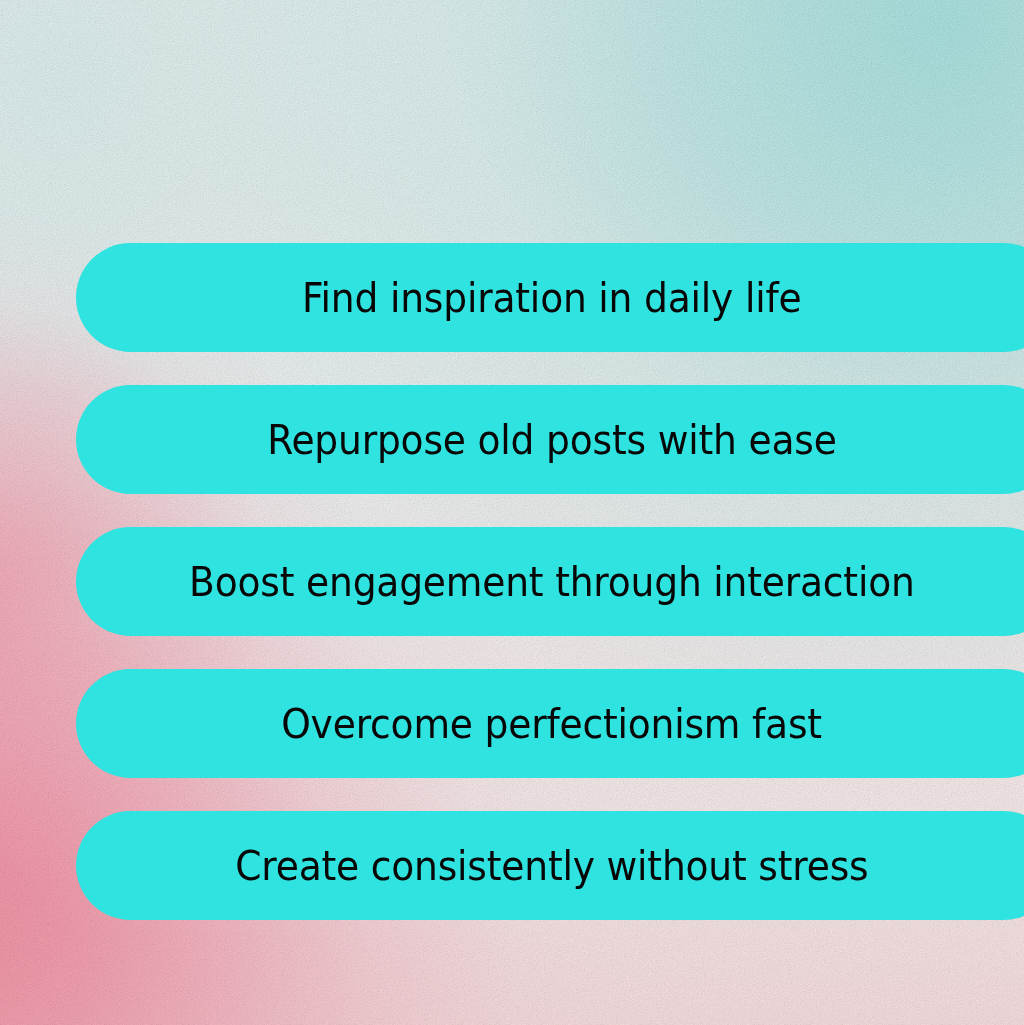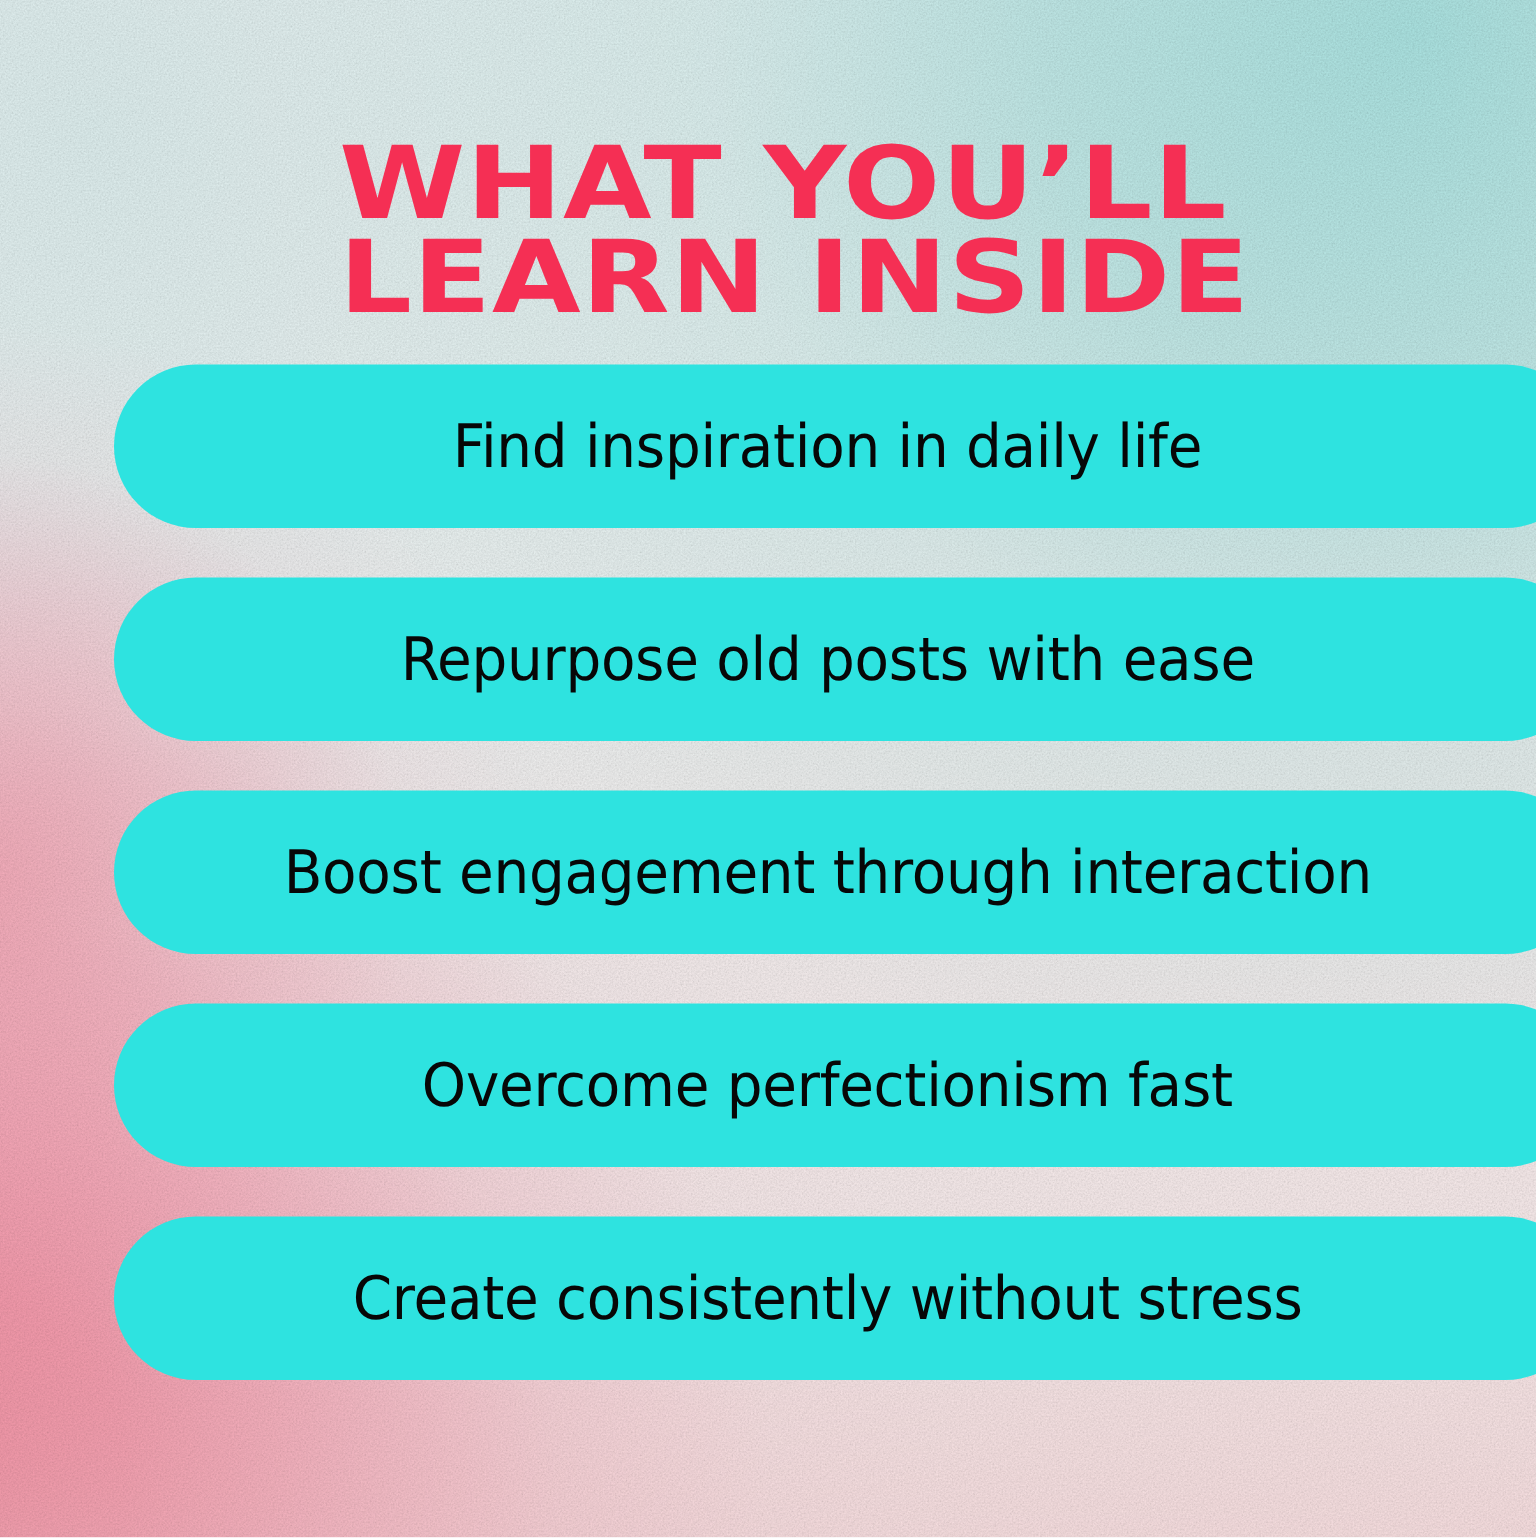--- a/index.html
+++ b/index.html
@@ -159,24 +159,20 @@
     <filter id="grainFilter">
       <feTurbulence type="fractalNoise" baseFrequency="0.85" numOctaves="3" stitchTiles="stitch"></feTurbulence>
       <feColorMatrix type="saturate" values="0"></feColorMatrix>
       <feComponentTransfer>
         <feFuncA type="linear" slope="0.22" intercept="0.80"></feFuncA>
       </feComponentTransfer>
     </filter>
     <rect width="1024" height="1025" filter="url(#grainFilter)"></rect>
   </svg>
 
-  <h1 class="heading">
-    <span class="heading-line">WHAT YOU’LL</span>
-    <span class="heading-line">LEARN INSIDE</span>
-  </h1>
 
   <div class="pill-list">
 
     <div class="pill">
       <span class="pill-label">Find inspiration in daily life</span>
     </div>
 
     <div class="pill">
       <span class="pill-label">Repurpose old posts with ease</span>
     </div>

